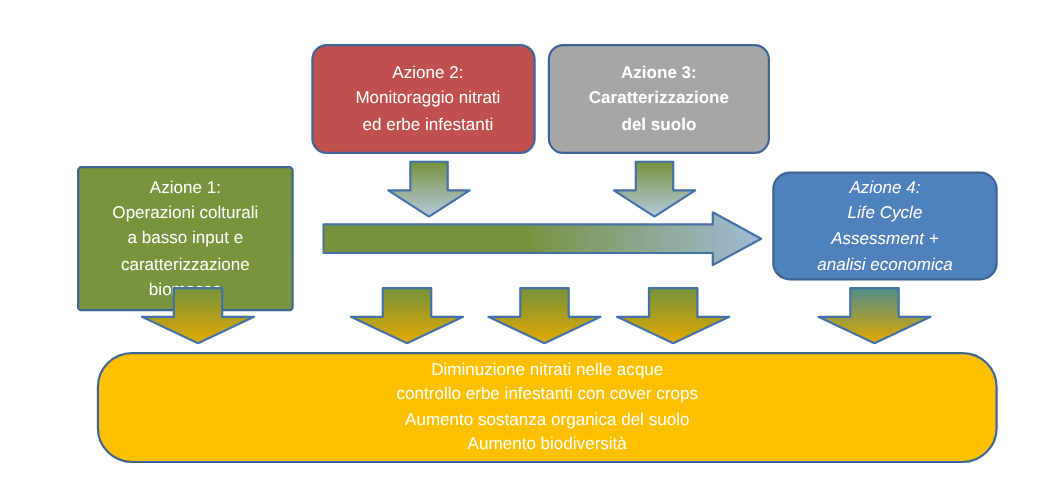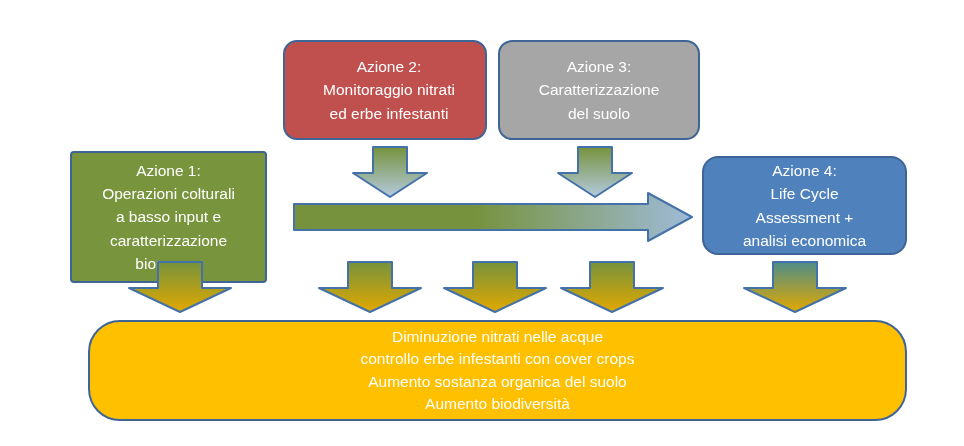--- a/index.html
+++ b/index.html
@@ -20,22 +20,22 @@
     text-align: center;
     color: var(--text, #ffffff);
     font-size: 15.5px;
     line-height: 1.5;
     border: 2.5px solid var(--box-border, #3E6596);
     padding: 4px 8px;
   }
   .node .label { white-space: pre-line; }
   .box-azione1 { left: 70px;  top: 122px; width: 197px; height: 132px; border-radius: 4px; background: var(--box-green, #78953E); margin-top: 29px; }
   .box-azione2 { left: 283px; top: 40px;  width: 204px; height: 100px; border-radius: 14px; background: var(--box-red, #C0504D); padding-left: 16px; }
-  .box-azione3 { left: 498px; top: 40px;  width: 202px; height: 100px; border-radius: 14px; background: var(--box-gray, #A6A6A6); }
-  .box-azione4 { left: 702px; top: 156px; width: 205px; height: 99px;  border-radius: 16px; background: var(--box-blue, #4F81BD); }
+  .box-azione3 { left: 498px; top: 40px;  width: 202px; height: 100px; border-radius: 14px; background: var(--box-gray, #A6A6A6); font-weight: bold; }
+  .box-azione4 { left: 702px; top: 156px; width: 205px; height: 99px;  border-radius: 16px; background: var(--box-blue, #4F81BD); font-style: italic; }
   .box-outcomes { left: 88px; top: 320px; width: 819px; height: 101px; border-radius: 32px; background: var(--box-gold, #FFC000); border-color: var(--box-border, #4E719E); line-height: 1.45; }
   .arrow { position: absolute; }
   svg polygon {
     stroke: var(--arrow-border, #4472A8);
     stroke-width: 2;
     stroke-linejoin: round;
   }
   .s-green    { stop-color: var(--arrow-green, #76923C); }
   .s-green2   { stop-color: var(--arrow-green, #78933E); }
   .s-ltblue   { stop-color: var(--arrow-lightblue, #B4CADF); }

